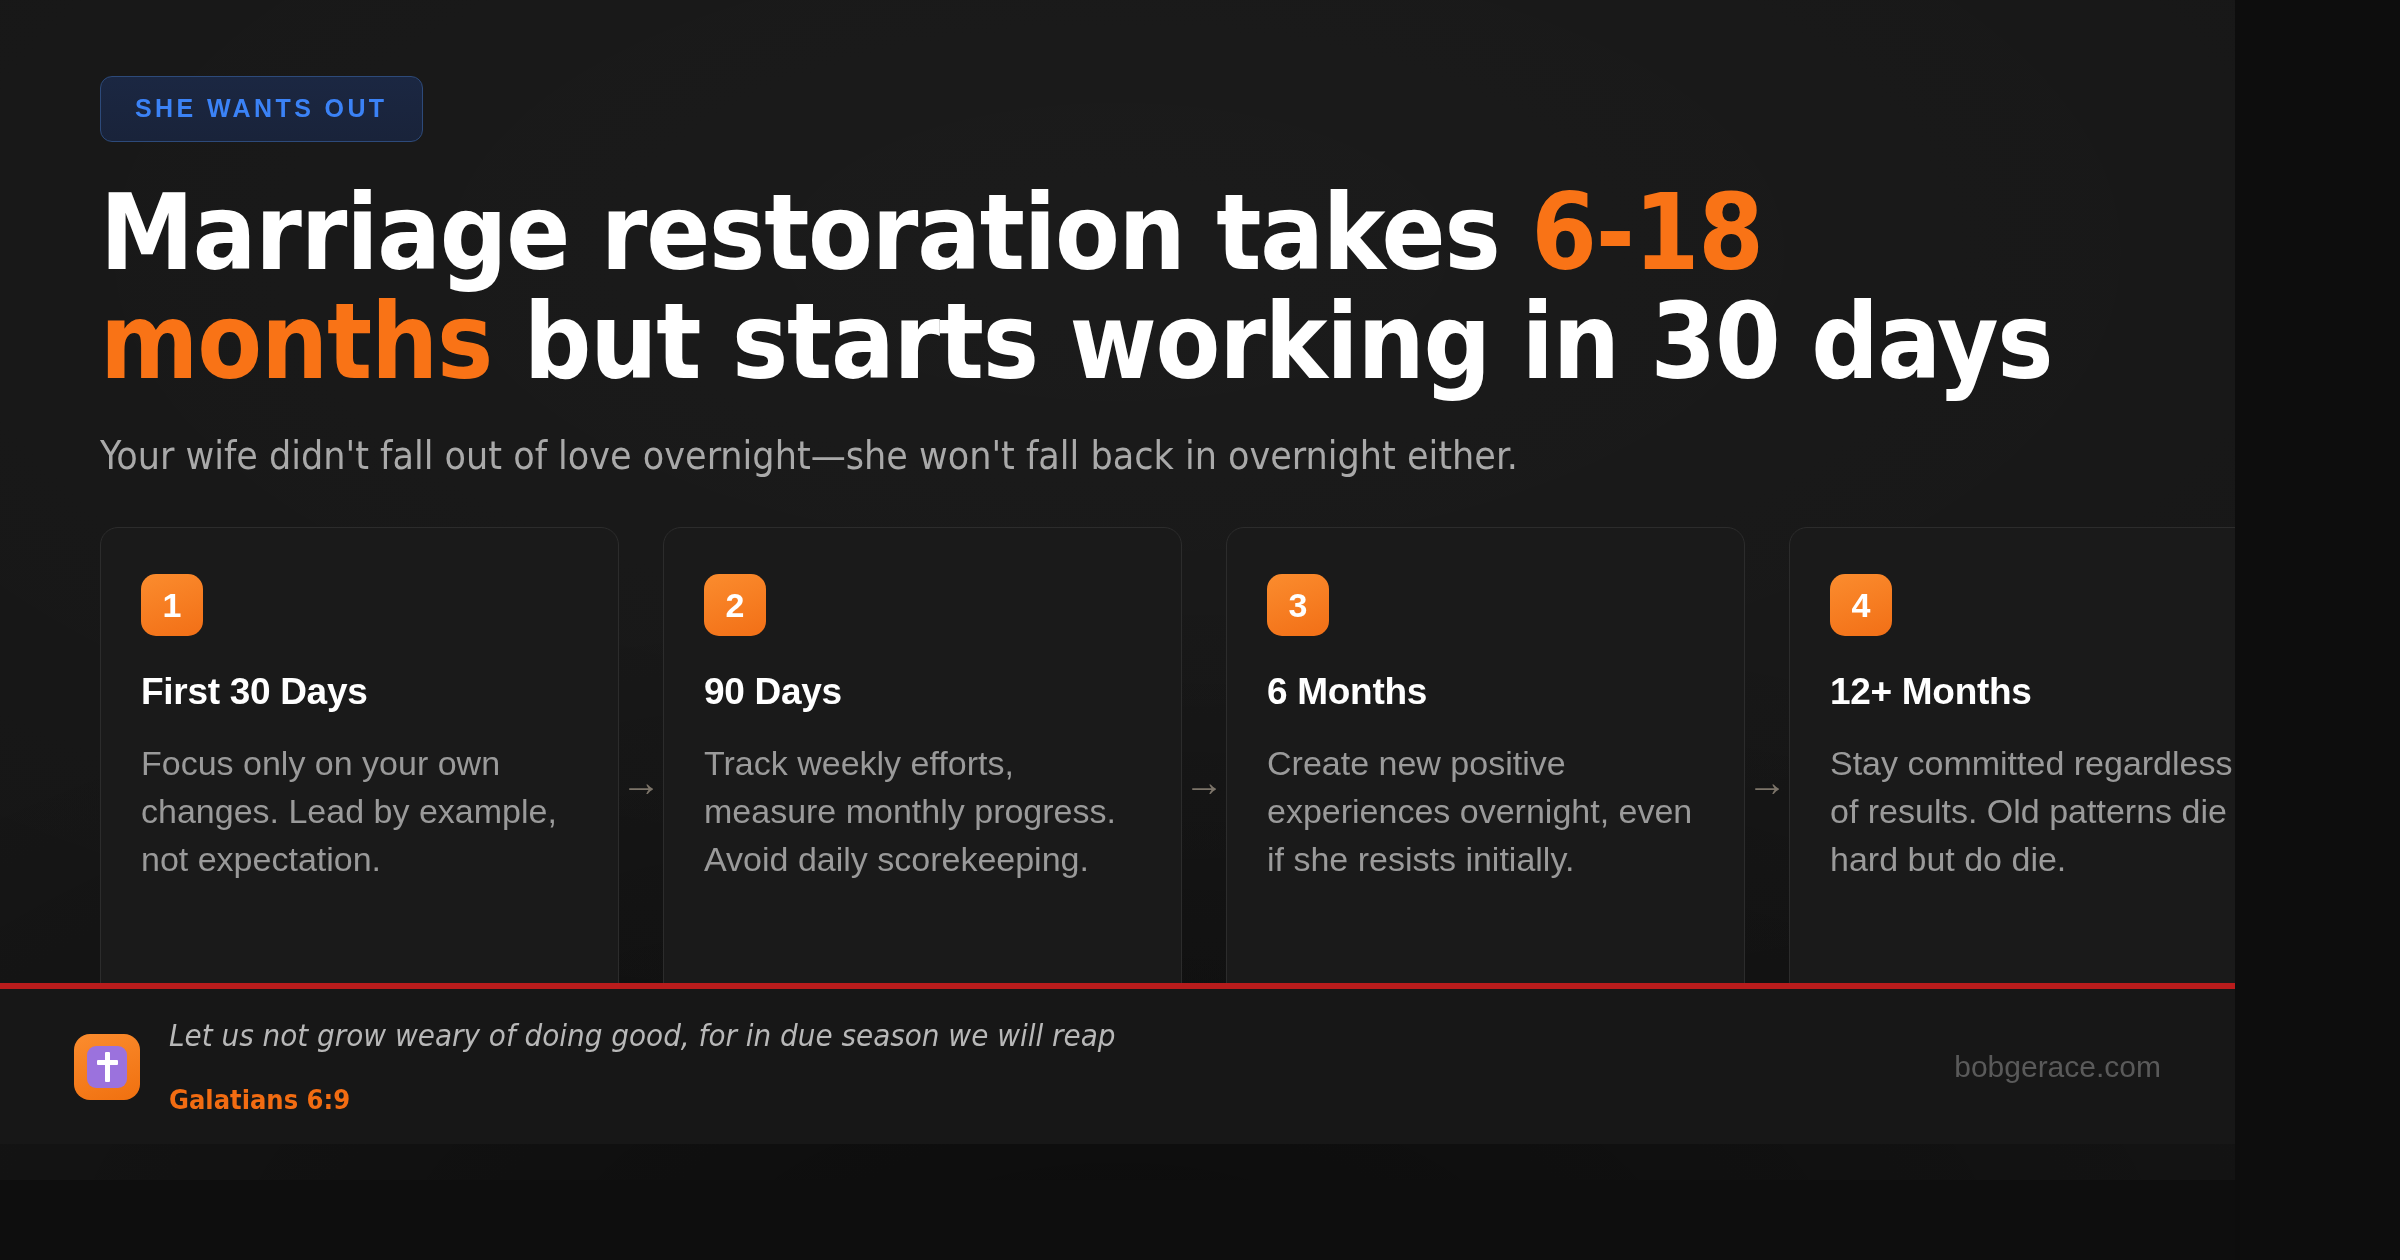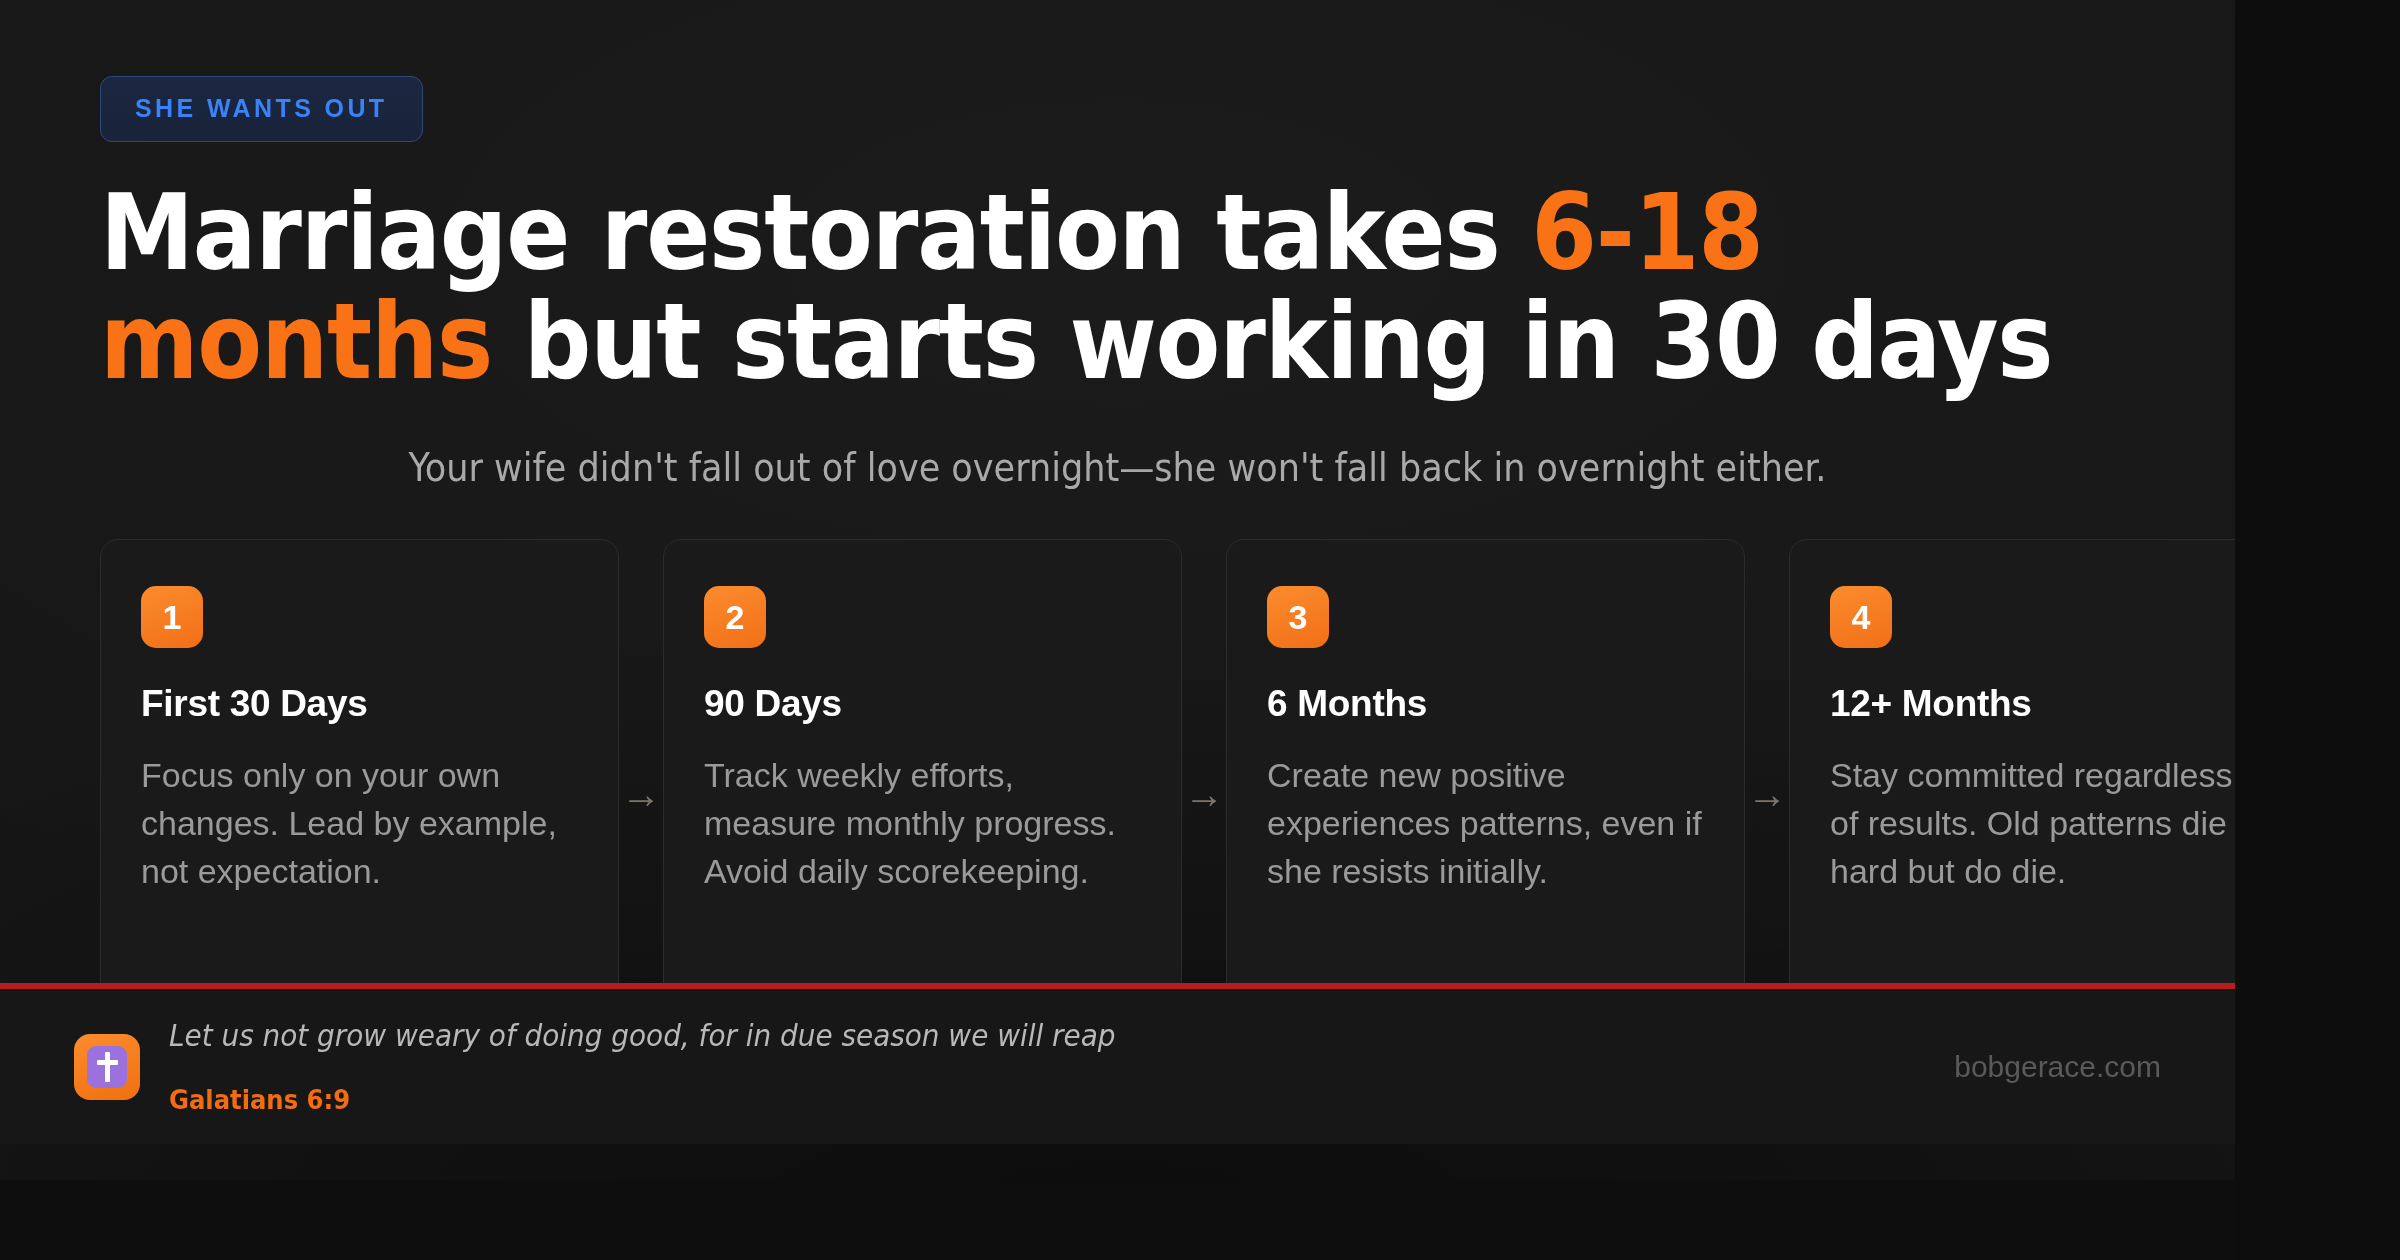--- a/index.html
+++ b/index.html
@@ -64,28 +64,27 @@
     font-size:105px;
     line-height:1.04;
     letter-spacing:-1.2px;
     color:#ffffff;
     max-width:2060px;
   }
   .headline .hl-accent { color:#f97316; }
 
   
   .subtitle {
-    margin-top:46px;
+    margin-top:34px;
     font-family:"Liberation Sans Narrow","DejaVu Sans Condensed","Liberation Sans", sans-serif;
     font-stretch:condensed;
     font-size:39px;
     line-height:1.3;
     color:#a9a9a9;
     font-weight:normal;
-    text-align:center;
   }
 
   
   .cards {
     display:flex;
     align-items:stretch;
     margin-top:45px;
     gap:0;
   }
   .card-slot { display:flex; align-items:stretch; }
@@ -263,21 +262,21 @@
           <div class="card-desc">Track weekly efforts, measure monthly progress. Avoid daily scorekeeping.</div>
         </div>
       </div>
 
       <div class="arrow">→</div>
 
       <div class="card-slot">
         <div class="card">
           <div class="num-badge">3</div>
           <div class="card-title">6 Months</div>
-          <div class="card-desc">Create new positive experiences patterns, even if she resists initially.</div>
+          <div class="card-desc">Create new positive experiences overnight, even if she resists initially.</div>
         </div>
       </div>
 
       <div class="arrow">→</div>
 
       <div class="card-slot">
         <div class="card">
           <div class="num-badge">4</div>
           <div class="card-title">12+ Months</div>
           <div class="card-desc">Stay committed regardless of results. Old patterns die hard but do die.</div>

